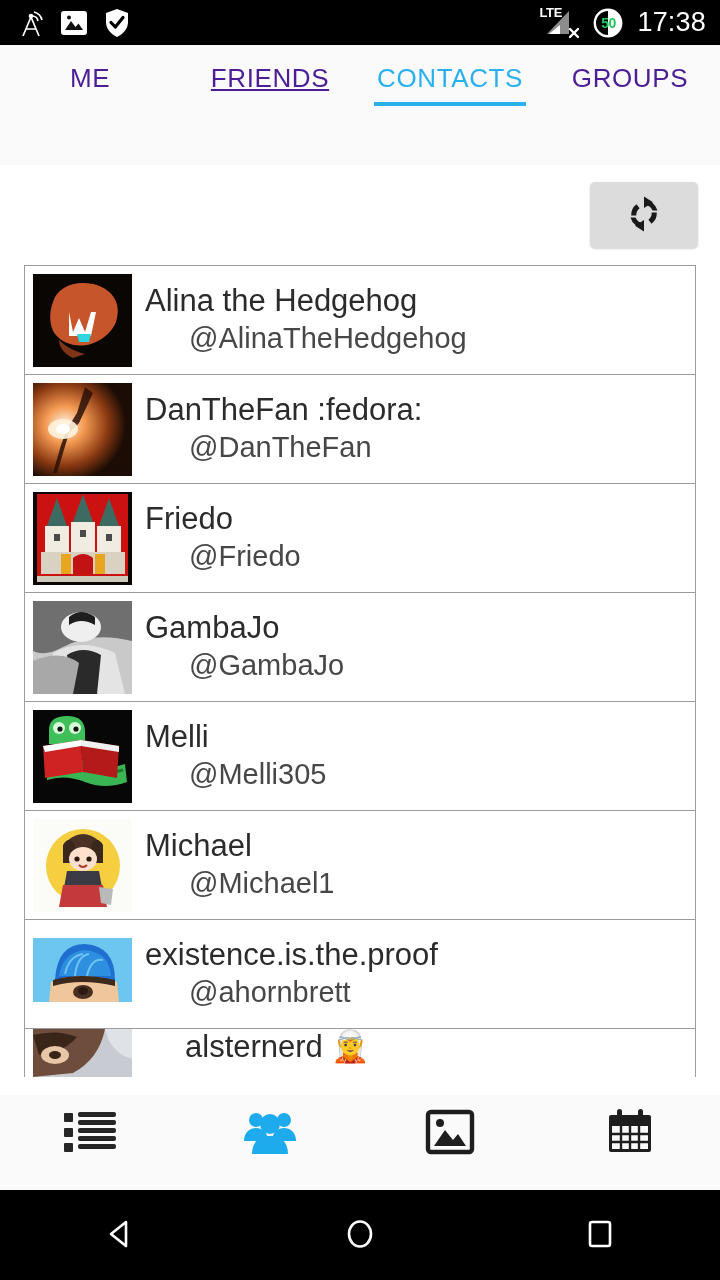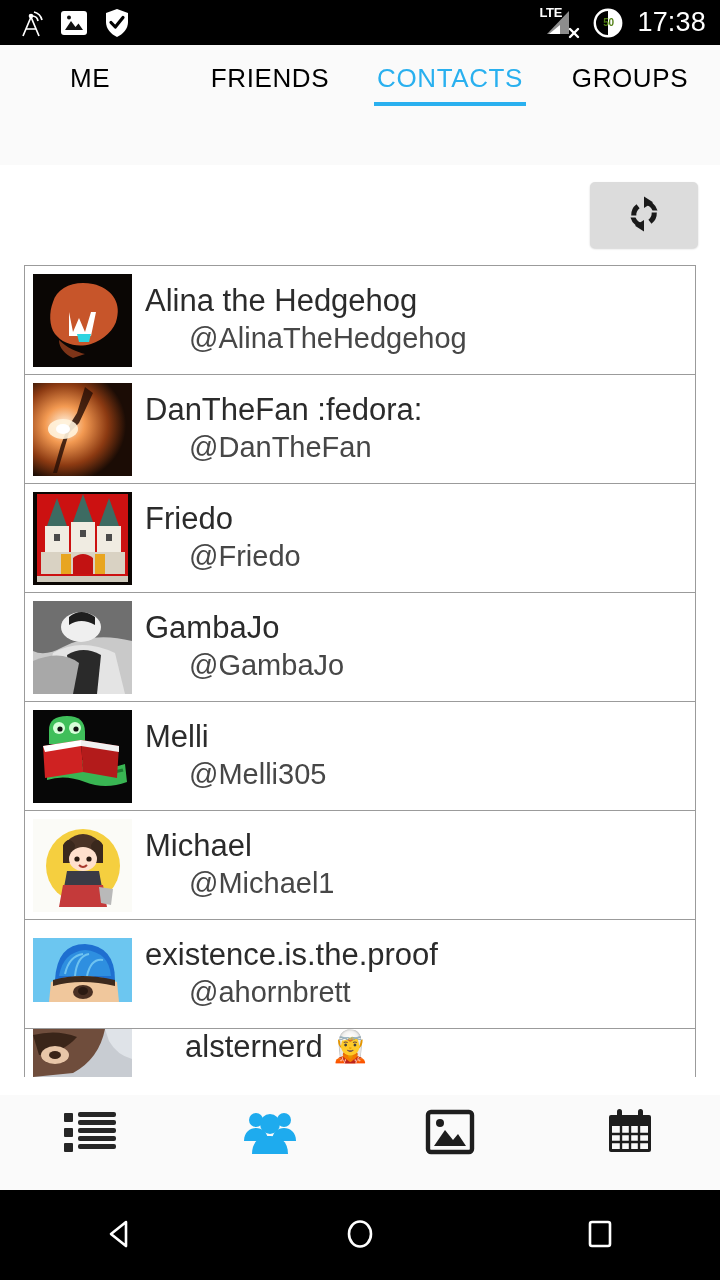--- a/index.html
+++ b/index.html
@@ -25,39 +25,39 @@
     font-family:"Liberation Sans", sans-serif; margin-left:4px; line-height:1;
   }
   .lte-wrap{ position:relative; width:44px; height:32px; }
   .lte-text{
     position:absolute; top:-1px; left:0; color:#ffffff;
     font-size:13px; font-weight:700; letter-spacing:-0.3px; line-height:1;
   }
   .batt{ position:relative; width:30px; height:30px; }
   .batt-num{
     position:absolute; inset:0; display:flex; align-items:center; justify-content:center;
-    color:#4d7c0f; font-size:10px; font-weight:700; letter-spacing:-0.5px;
+    color:#22c55e; font-size:14px; font-weight:700; letter-spacing:-0.5px;
   }
 
   
   .tabbar{
     position:absolute; top:45px; left:0; width:720px; height:120px;
     background:#fafafa;
     display:flex; align-items:flex-start;
   }
   .tab{
     position:relative; height:100%;
     display:flex; align-items:flex-start; justify-content:center;
     padding-top:18px;
-    font-size:26px; letter-spacing:0.6px; color:#000000;
+    font-size:26px; letter-spacing:0.6px; color:#4c1d95;
     background:transparent; border:none; cursor:pointer;
     font-family:"Liberation Sans", sans-serif;
   }
   .tab.t-me     { width:180px; }
-  .tab.t-friends{ width:180px; }
+  .tab.t-friends{ width:180px;text-decoration:underline; }
   .tab.t-contacts{ width:180px; }
   .tab.t-groups { width:180px; }
   .tab.active{ color:#29b0ef; }
   .tab.active .underline{
     position:absolute; left:14px; right:14px; top:57px; height:4px; background:#29b0ef;
   }
 
   
   .content{
     position:absolute; top:165px; left:0; width:720px; height:930px;

